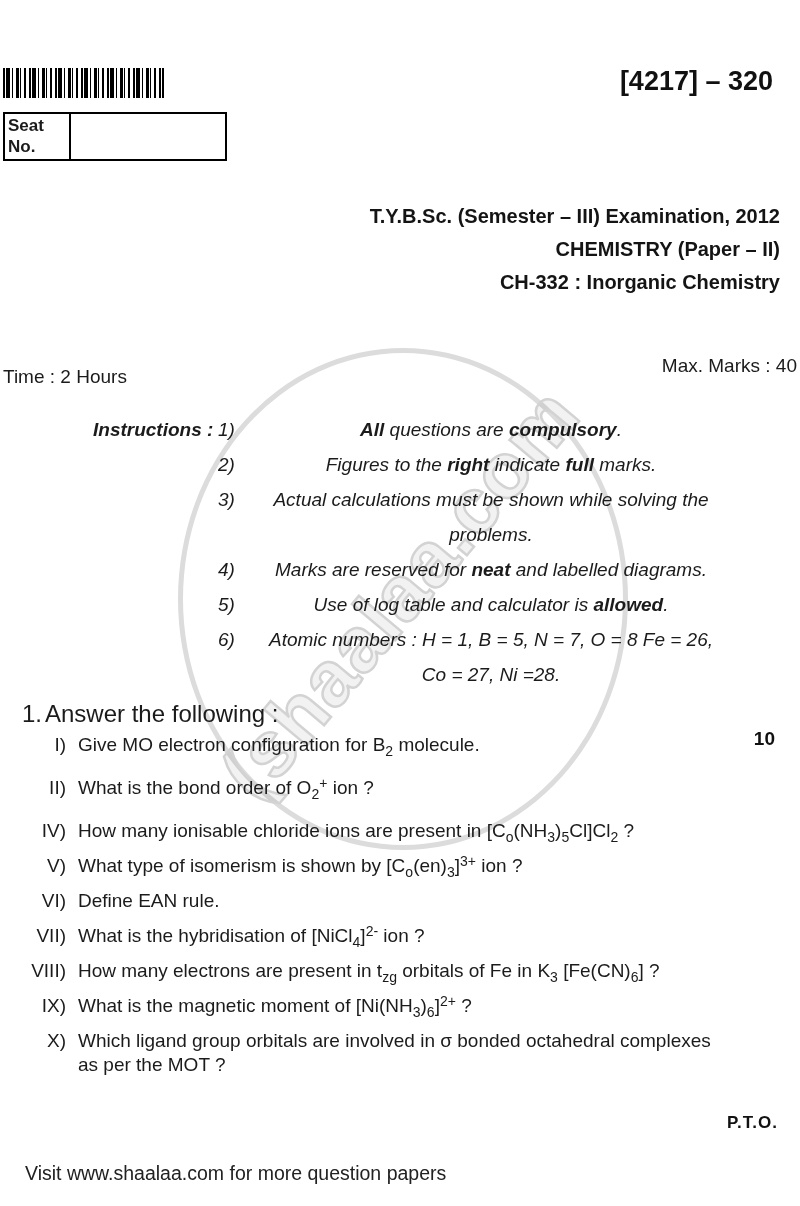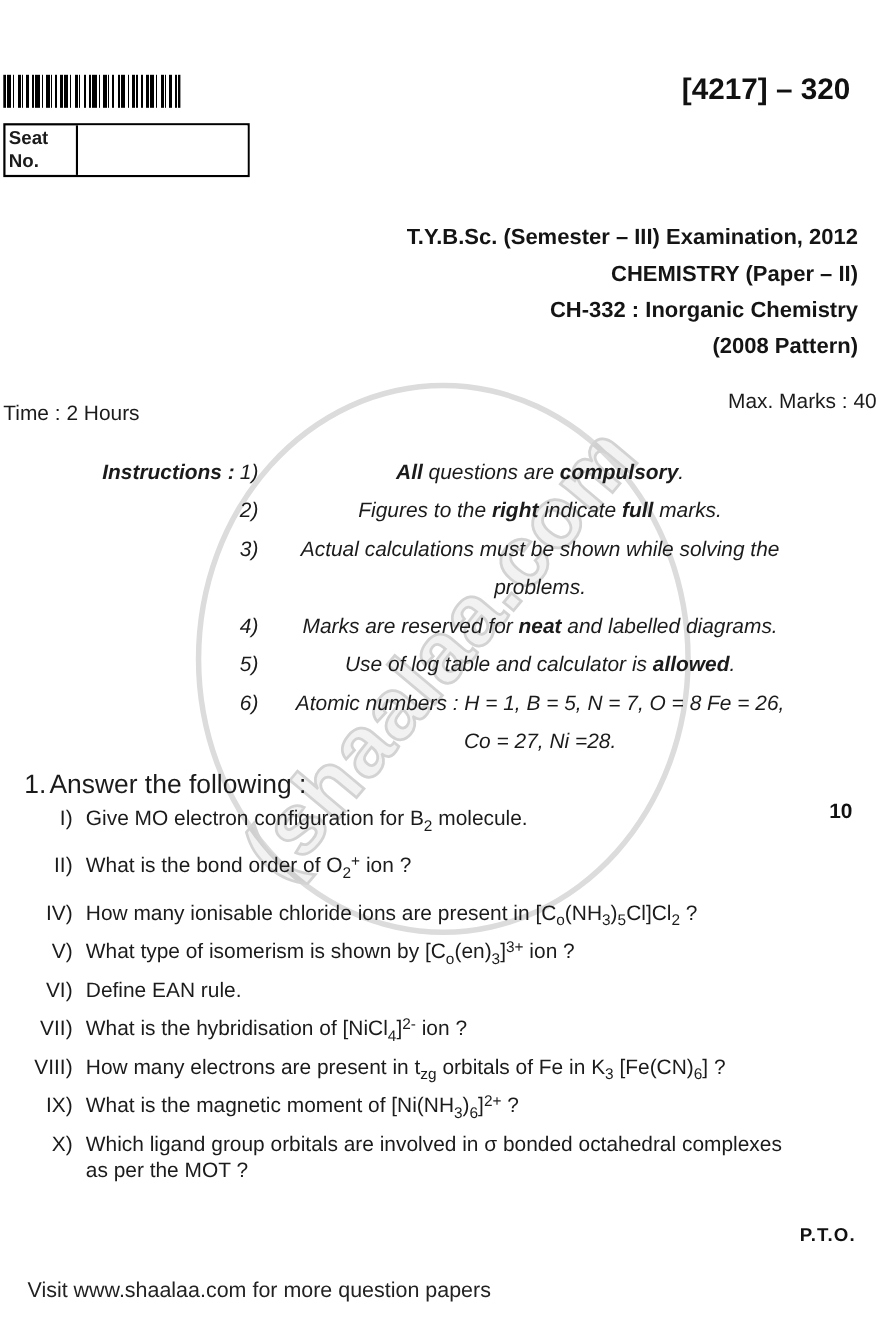--- a/index.html
+++ b/index.html
@@ -123,21 +123,20 @@
         <span>Seat</span>
         <span>No.</span>
       </div>
       <div class="seat-field"></div>
     </div>
 
     <div class="titles">
       <div>T.Y.B.Sc. (Semester – III) Examination, 2012</div>
       <div>CHEMISTRY  (Paper – II)</div>
       <div>CH-332 : Inorganic Chemistry</div>
-      <div>(2008 Pattern)</div>
     </div>
 
     <div class="meta-row">
       <span class="meta-time">Time : 2 Hours</span>
       <span class="meta-marks">Max. Marks : 40</span>
     </div>
 
     <div class="ins-label">Instructions :</div>
     <div class="ins-list">
         <div class="ins-row">

